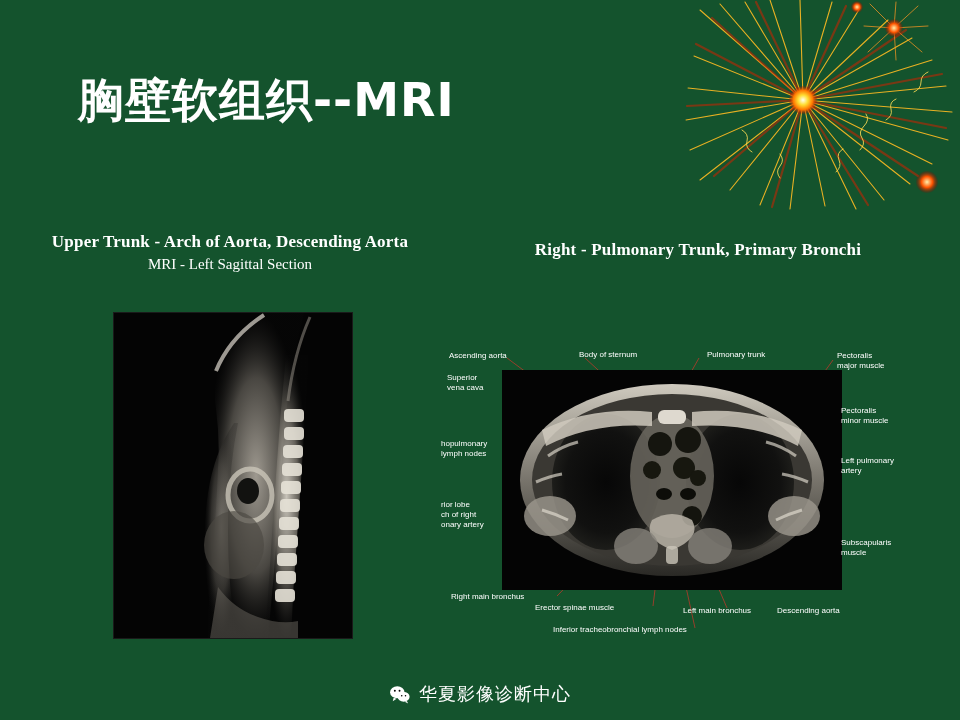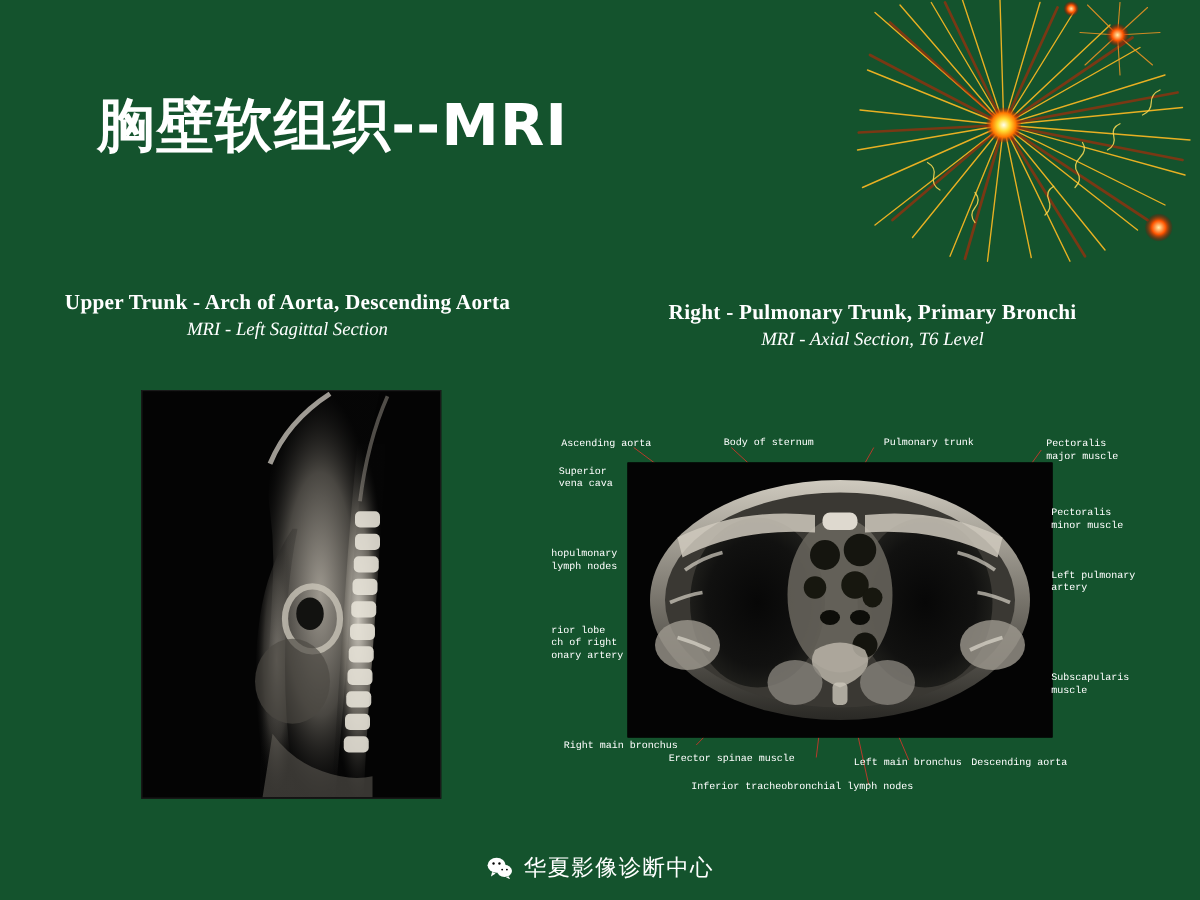--- a/index.html
+++ b/index.html
@@ -61,21 +61,20 @@
     text-align: center;
     letter-spacing: 0.2px;
     white-space: nowrap;
   }
   .panel-subheading {
     font-family: "Liberation Serif", serif;
     font-size: 15px;
     color: #ffffff;
     text-align: center;
     margin-top: 4px;
-    font-style: italic;
   }
 
   
   .mri-sagittal {
     position: absolute;
     left: 113px;
     top: 312px;
     width: 238px;
     height: 325px;
     background:
@@ -102,21 +101,21 @@
     top: 52px;
     width: 340px;
     height: 220px;
     background:
       radial-gradient(ellipse 150px 95px at 50% 52%, #0d0d0d 0%, #1b1b1b 55%, #2a2a28 68%, #000 100%),
       #050505;
     overflow: hidden;
   }
   .label-text {
     position: absolute;
-    font-family: Liberation Mono, monospace;
+    font-family: Liberation Sans, sans-serif;
     font-size: 8px;
     color: #ffffff;
     line-height: 1.25;
     white-space: pre;
   }
 
   
   .footer {
     position: absolute;
     left: 0;
@@ -285,21 +284,20 @@
 
       <path d="M104 274 q16 22 40 30 q22 8 40 4 l0 17 l-88 0z" fill="#6c685f" opacity="0.5"></path>
 
       <path d="M150 2 q-34 22 -48 56" fill="none" stroke="#ded9cf" stroke-width="4" opacity="0.7"></path>
       <path d="M196 4 q-16 36 -22 84" fill="none" stroke="#9b968c" stroke-width="3" opacity="0.5"></path>
     </svg>
   </div>
 
   <div class="panel-right">
     <div class="panel-heading">Right - Pulmonary Trunk, Primary Bronchi</div>
-    <div class="panel-subheading">MRI - Axial Section, T6 Level</div>
   </div>
 
   <div class="mri-axial-wrap">
 
     <svg width="510" height="345" viewBox="0 0 510 345" style="position:absolute;left:0;top:0;">
       <g stroke="#c0392b" stroke-width="0.8" fill="none" opacity="0.95">
         <path d="M70 40 L140 92"></path>
         <path d="M78 64 L150 116"></path>
         <path d="M72 130 L185 142"></path>
         <path d="M70 192 L170 178"></path>

